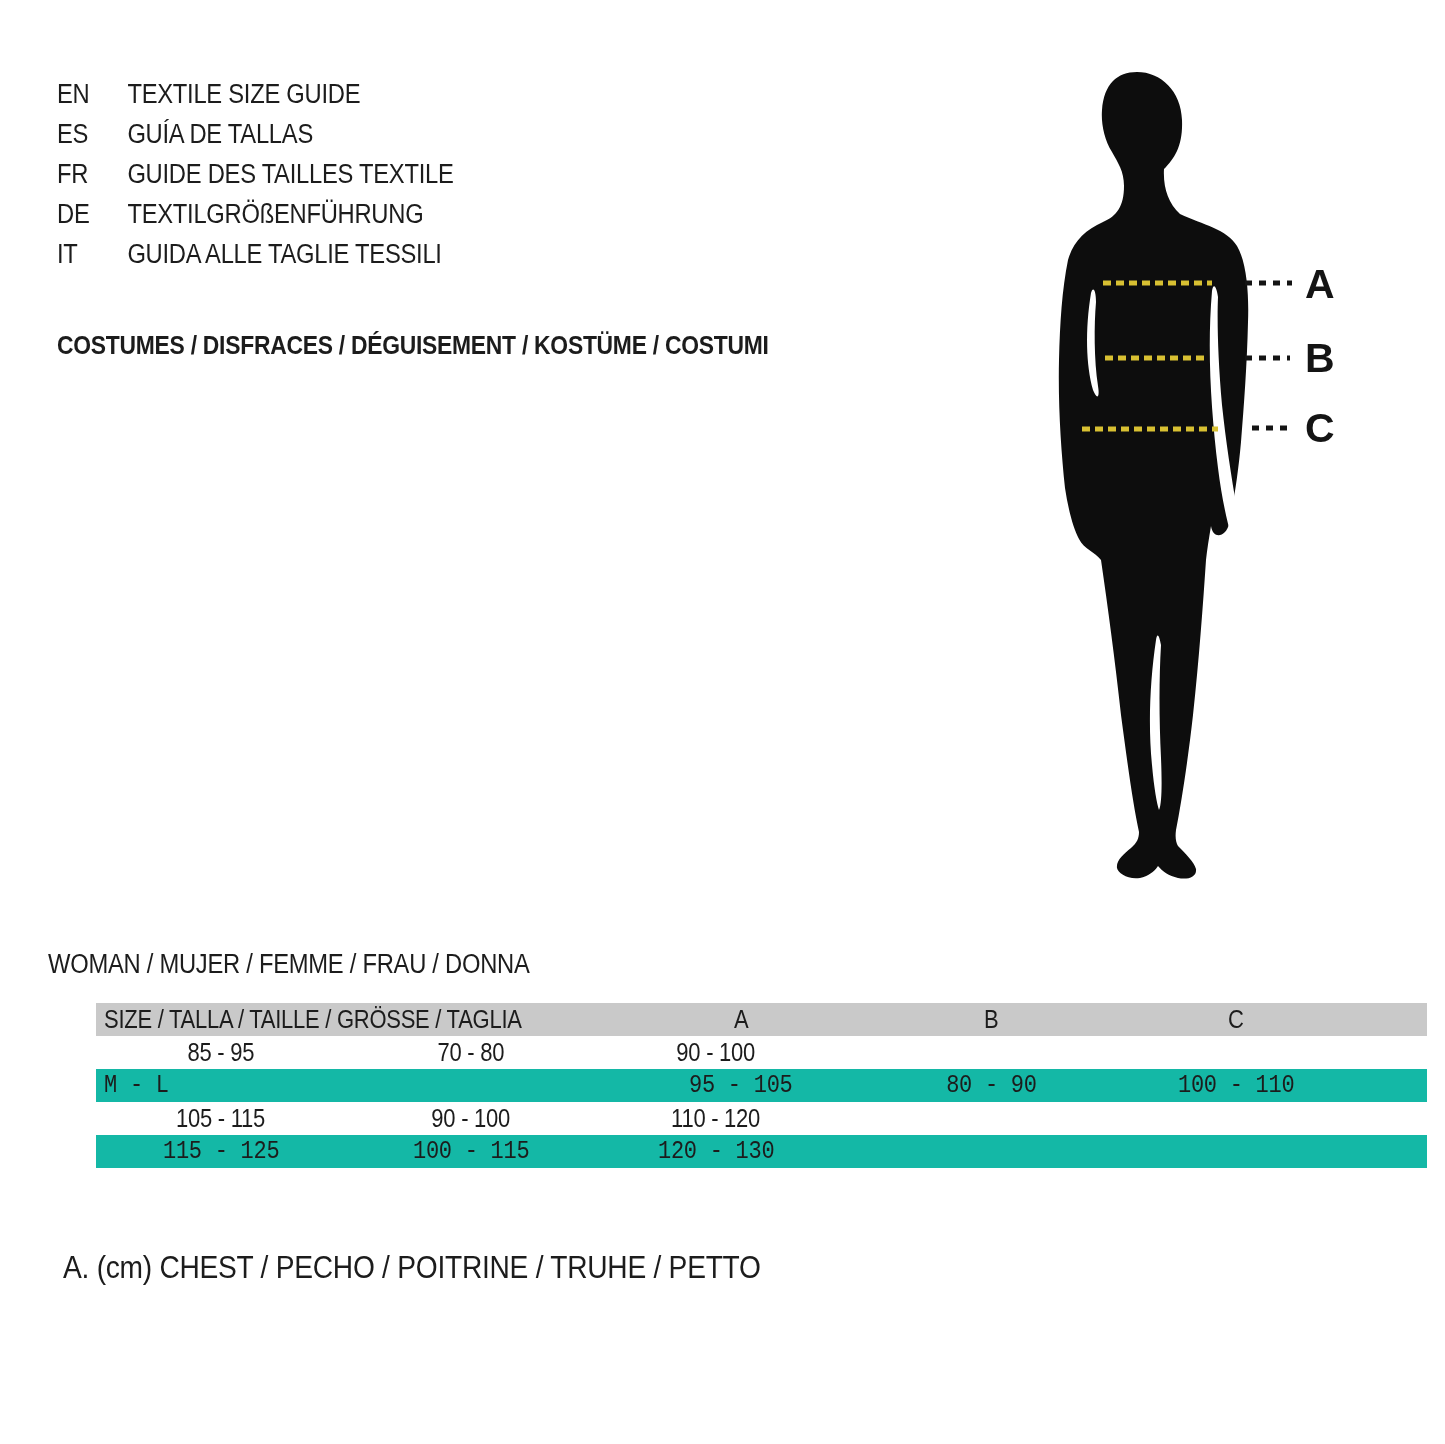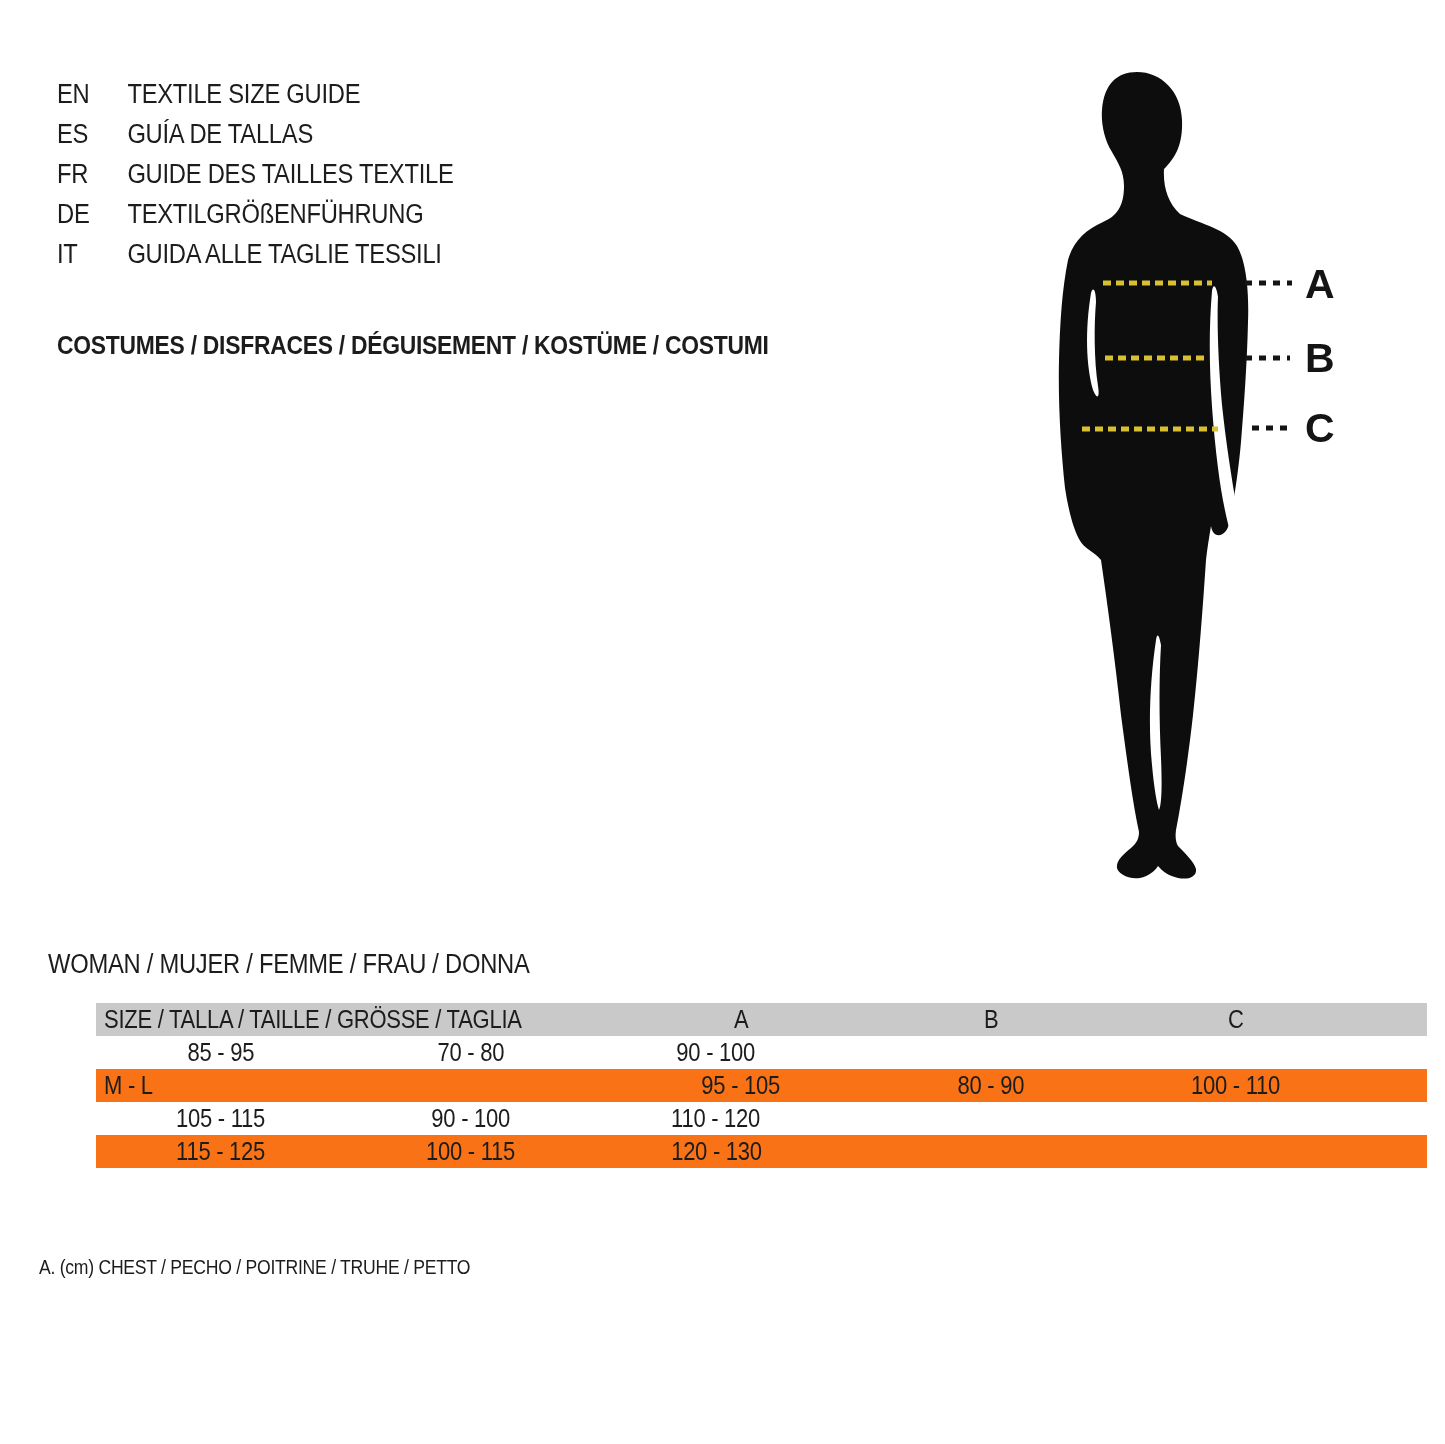--- a/index.html
+++ b/index.html
@@ -22,28 +22,28 @@
   .figure-svg{position:absolute;left:1000px;top:60px;width:440px;height:820px;}
   .figure-svg text{font-family:"Liberation Sans","DejaVu Sans",sans-serif;font-weight:bold;font-size:41px;fill:#141414;}
 
   
   .section-title{position:absolute;left:48px;top:946px;font-size:27px;line-height:36px;}
 
   
   .size-table{position:absolute;left:68px;top:1003px;width:1331px;font-size:25px;margin-left:28px;}
   .t-row{display:flex;height:33px;line-height:33px;align-items:center;}
   .t-row.header{background:#c9c9c9;}
-  .t-row.alt{background:#f97316;}
+  .t-row.alt{background:#14b8a6;font-family:Liberation Mono, monospace;}
   .c-label{flex:0 0 520px;padding-left:8px;box-sizing:border-box;text-align:left;}
   .c-a,.c-b{flex:0 0 250px;text-align:center;}
   .c-c{flex:0 0 240px;text-align:center;}
   .c-fill{flex:1 1 auto;}
 
   
-  .legend{position:absolute;left:39px;top:1246px;font-size:20px;}
+  .legend{position:absolute;left:63px;top:1246px;font-size:32px;}
   .legend-row{line-height:42px;}
 </style>
 </head>
 <body>
 
 <div class="canvas">
 
   <div class="lang-block">
     <div class="lang-row">
       <span class="lang-code">EN</span>

